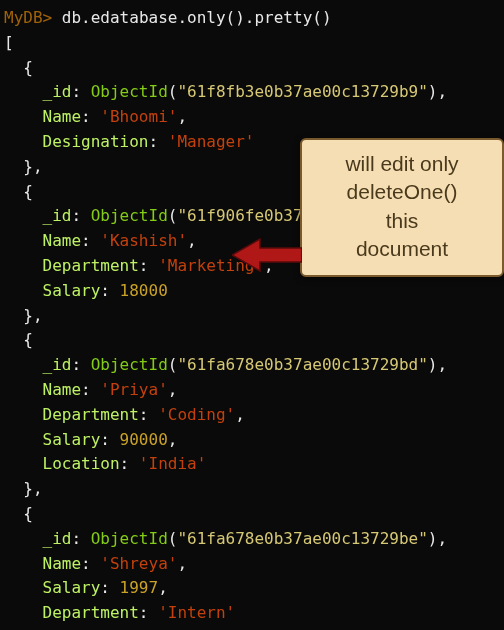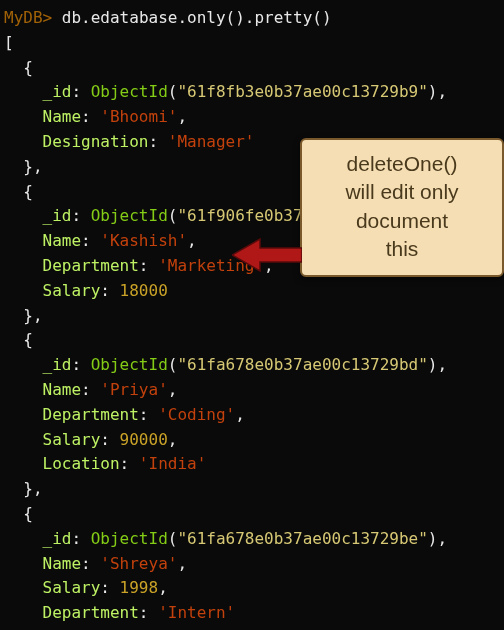--- a/index.html
+++ b/index.html
@@ -66,30 +66,30 @@
   <span class="br">{</span>
     <span class="key">_id</span>: <span class="fn">ObjectId</span>(<span class="oid">"61fa678e0b37ae00c13729bd"</span>),
     <span class="key">Name</span>: <span class="str">'Priya'</span>,
     <span class="key">Department</span>: <span class="str">'Coding'</span>,
     <span class="key">Salary</span>: <span class="num">90000</span>,
     <span class="key">Location</span>: <span class="str">'India'</span>
   <span class="br">},</span>
   <span class="br">{</span>
     <span class="key">_id</span>: <span class="fn">ObjectId</span>(<span class="oid">"61fa678e0b37ae00c13729be"</span>),
     <span class="key">Name</span>: <span class="str">'Shreya'</span>,
-    <span class="key">Salary</span>: <span class="num">1998</span>,
+    <span class="key">Salary</span>: <span class="num">1997</span>,
     <span class="key">Department</span>: <span class="str">'Intern'</span>
   <span class="br">}</span>
 
 </div>
 
 <div class="callout">
+  <div>will edit only</div>
   <div>deleteOne()</div>
-  <div>will edit only</div>
+  <div>this</div>
   <div>document</div>
-  <div>this</div>
 </div>
 
 <div class="arrow">
   <svg width="70" height="40" viewBox="0 0 70 40">
     <polygon points="0,20 28,4 28,13 70,13 70,27 28,27 28,36" fill="#b01818" stroke="#5a0a0a" stroke-width="1.5"></polygon>
   </svg>
 </div>
 
 </body></html>

